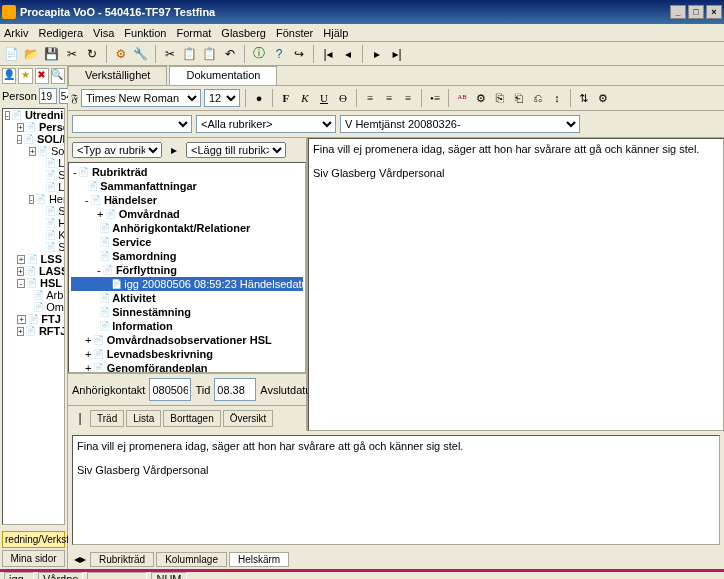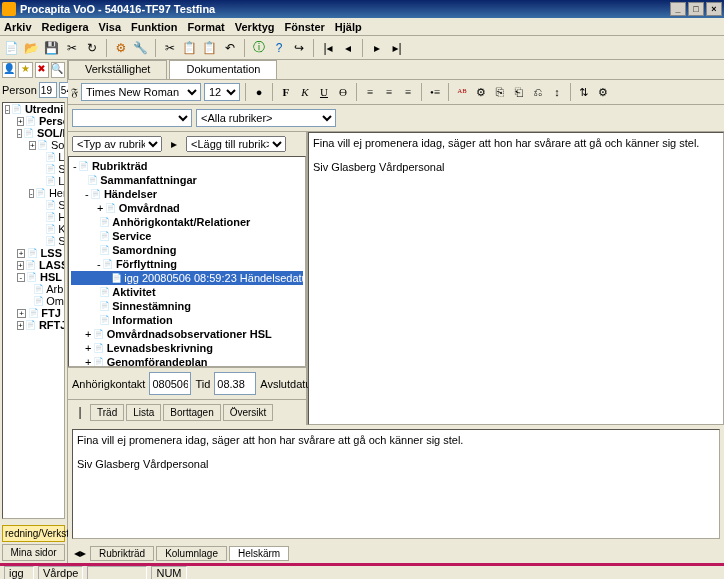--- a/index.html
+++ b/index.html
@@ -1,22 +1,22 @@
 <!DOCTYPE html>
 <html><head>
 <meta charset="utf-8">
 <style>
 * { box-sizing: border-box; margin: 0; padding: 0; font-family: Tahoma, sans-serif; font-size: 11px; }
 body { background: #ece9d8; width: 724px; height: 579px; overflow: hidden; position: relative; }
-.titlebar { background: linear-gradient(#0a246a,#3a6ea5); height: 18px; color: #fff; display: flex; align-items: center; padding: 0 2px; font-weight: bold; }
+.titlebar { background: linear-gradient(#0a246a,#3a6ea5); height: 24px; color: #fff; display: flex; align-items: center; padding: 0 2px; font-weight: bold; }
 .titlebar .icon { width:14px; height:14px; background: orange; border-radius: 2px; margin-right: 4px; }
 .titlebar .spacer { flex: 1; }
 .titlebar .winbtn { width: 16px; height: 14px; background: #d4d0c8; border: 1px solid #888; margin-left: 2px; text-align:center; line-height:12px; color:#000; font-size:9px; cursor:default;}
 .menubar { background: #ece9d8; height: 18px; display: flex; align-items: center; border-bottom: 1px solid #aca899; padding-left: 4px; }
-.menubar span { margin-right: 10px; color: #000; font-weight: bold; }
+.menubar span { margin-right: 10px; color: #000; }
 .toolbar { background: #ece9d8; height: 24px; display: flex; align-items: center; border-bottom: 1px solid #aca899; padding: 0 4px; gap: 4px;}
 .tb-btn { width:16px; height:16px; display:inline-flex; align-items:center; justify-content:center; font-size:12px;}
 .tb-sep { width:1px; height:18px; background:#aca899; margin:0 2px; }
 .main { display: flex; height: calc(100% - 18px - 18px - 24px - 16px); }
 .leftpanel { width: 68px; background: #ece9d8; border-right: 1px solid #aca899; display:flex; flex-direction:column; padding:2px;}
 .leftpanel .row1 { display:flex; gap:2px; margin-bottom:4px;}
 .lp-btn { width:16px; height:16px; border:1px solid #aca899; background:#fff; font-size:10px; text-align:center;}
 .personrow { display:flex; align-items:center; gap:2px; margin-bottom:4px;}
 .personrow input { width:18px; height:16px; border:1px solid #7f9db9; font-size:10px; padding:0 1px;}
 .treepanel { flex:1; background:#fff; border:1px inset #aca899; overflow:auto; font-size:10px;}
@@ -68,21 +68,21 @@
   <span class="winbtn">□</span>
   <span class="winbtn">×</span>
 </div>
 
 <div class="menubar">
   <span>Arkiv</span>
   <span>Redigera</span>
   <span>Visa</span>
   <span>Funktion</span>
   <span>Format</span>
-  <span>Verktyg</span>
+  <span>Glasberg</span>
   <span>Fönster</span>
   <span>Hjälp</span>
 </div>
 
 <div class="toolbar">
   <span class="tb-btn">📄</span>
   <span class="tb-btn">📂</span>
   <span class="tb-btn">💾</span>
   <span class="tb-btn">✂</span>
   <span class="tb-btn">↻</span>
@@ -251,20 +251,21 @@
       <span class="fmt-btn">⎗</span>
       <span class="fmt-btn">⎌</span>
       <span class="fmt-btn">↕</span>
       <span class="tb-sep"></span>
       <span class="fmt-btn">⇅</span>
       <span class="fmt-btn">⚙</span>
     </div>
     <div class="combo-row">
       <select style="width:120px"><option></option></select>
       <select style="width:140px"><option>&lt;Alla rubriker&gt;</option></select>
+      <select style="width:240px"><option>V Hemtjänst 20080326-</option></select>
     </div>
 
     <div class="splitbody">
       <div class="leftdoc">
         <div class="rubrik-combos">
           <select style="width:90px"><option>&lt;Typ av rubrik&gt;</option></select>
           <span class="tb-btn">▸</span>
           <select style="width:100px"><option>&lt;Lägg till rubrik&gt;</option></select>
         </div>
         <div class="rubrik-tree" id="rubrikTree">

